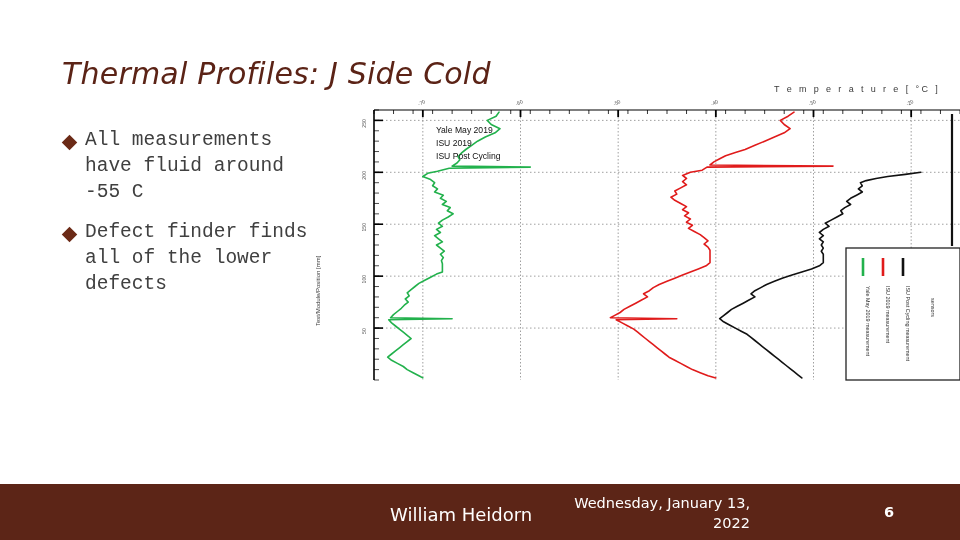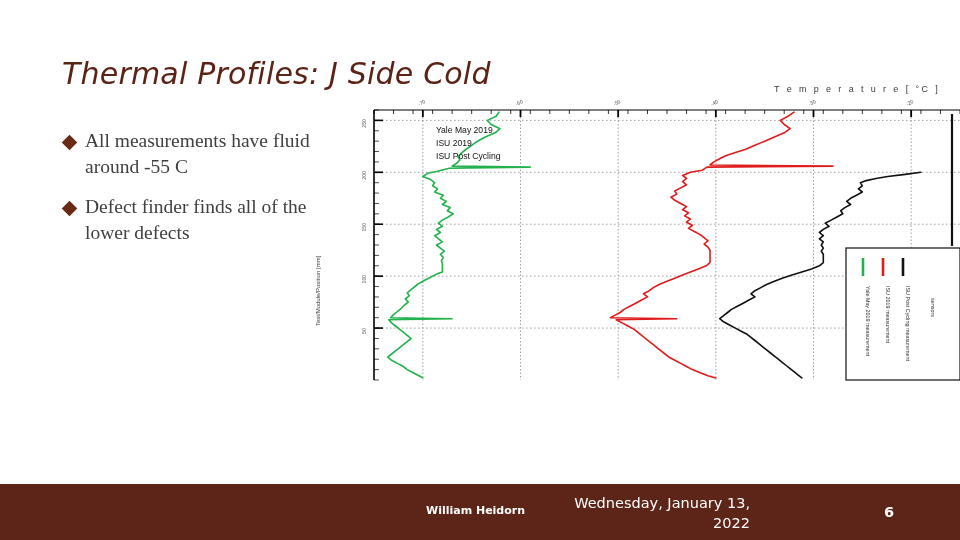--- a/index.html
+++ b/index.html
@@ -47,21 +47,21 @@
     height: 11px;
     background: #6b2a16;
     transform: rotate(45deg);
     margin-top: 9px;
     margin-right: 10px;
   }
   .bullet-text {
     font-size: 19.5px;
     line-height: 1.33;
     color: #404040;
-    font-family: Liberation Serif, serif;
+    font-family: Liberation Mono, monospace;
   }
 
   
   #chart-figure {
     position: absolute;
     left: 306px;
     top: 76px;
     width: 654px;
     height: 308px;
   }
@@ -73,25 +73,24 @@
     left: 0;
     bottom: 0;
     width: 960px;
     height: 56px;
     background: #5c2517;
   }
   #footer-author {
     position: absolute;
     left: 390px;
     top: 20px;
-    font-size: 11px;
-    font-weight: bold;
+    font-size: 18px;
+    font-weight: normal;
     color: #ffffff;
     font-family: "DejaVu Sans", sans-serif;
-    margin-left: 36px;
   }
   #footer-date {
     position: absolute;
     left: 560px;
     top: 10px;
     width: 190px;
     text-align: right;
     font-size: 14.5px;
     line-height: 1.35;
     color: #ffffff;

